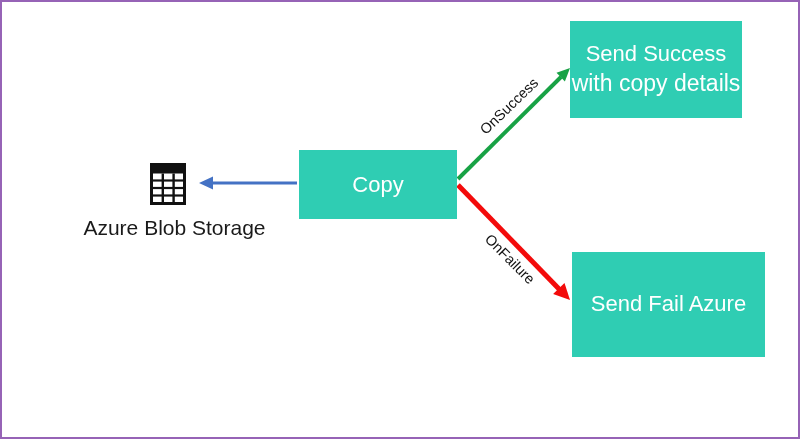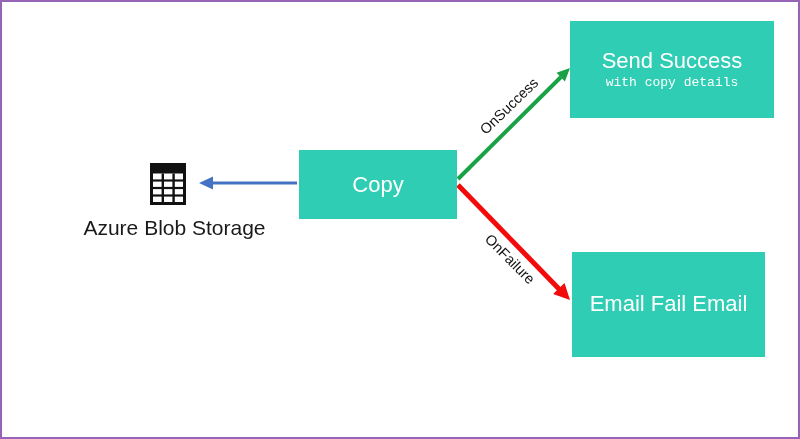--- a/index.html
+++ b/index.html
@@ -18,24 +18,24 @@
   .green-line{stroke:var(--green);stroke-width:4;}
   .green-fill{fill:var(--green);}
   .red-line{stroke:var(--red);stroke-width:5;}
   .red-fill{fill:var(--red);}
   .node{
     position:absolute; background:var(--teal); color:var(--box-text);
     display:flex; flex-direction:column; justify-content:center; align-items:center;
     text-align:center; line-height:1.25;
   }
   .node-copy{left:297px;top:148px;width:158px;height:69px;font-size:22px;}
-  .node-success{left:568px;top:19px;width:204px;height:97px;align-items:center;}
+  .node-success{left:568px;top:19px;width:172px;height:97px;align-items:center;}
   .node-fail{left:570px;top:250px;width:193px;height:105px;}
   .node-title{font-size:22px;line-height:1.28;}
-  .node-sub{font-size:13px;line-height:1.3;font-family:Liberation Mono, monospace;}
+  .node-sub{font-size:23px;line-height:1.3;}
   .edge-label{
     position:absolute; color:#111; font-size:14.5px; white-space:nowrap;
     width:80px; text-align:center;
   }
   .label-success{left:467px;top:96px;transform:rotate(-44deg);}
   .label-failure{left:468px;top:249px;transform:rotate(45deg);}
   .source-icon{position:absolute;left:148px;top:161px;width:36px;height:42px;}
   .source-label{
     position:absolute;left:80px;top:214px;width:185px;text-align:center;
     color:var(--text-dark);font-size:21px;
@@ -83,16 +83,16 @@
 
   <div class="edge-label label-success">OnSuccess</div>
   <div class="edge-label label-failure">OnFailure</div>
 
   <div class="node node-success">
     <span class="node-title">Send Success</span>
     <span class="node-sub">with copy details</span>
   </div>
 
   <div class="node node-fail">
-    <span class="node-title">Email Fail Email</span>
+    <span class="node-title">Send Fail Azure</span>
   </div>
 
 </div>
 
 </body></html>

